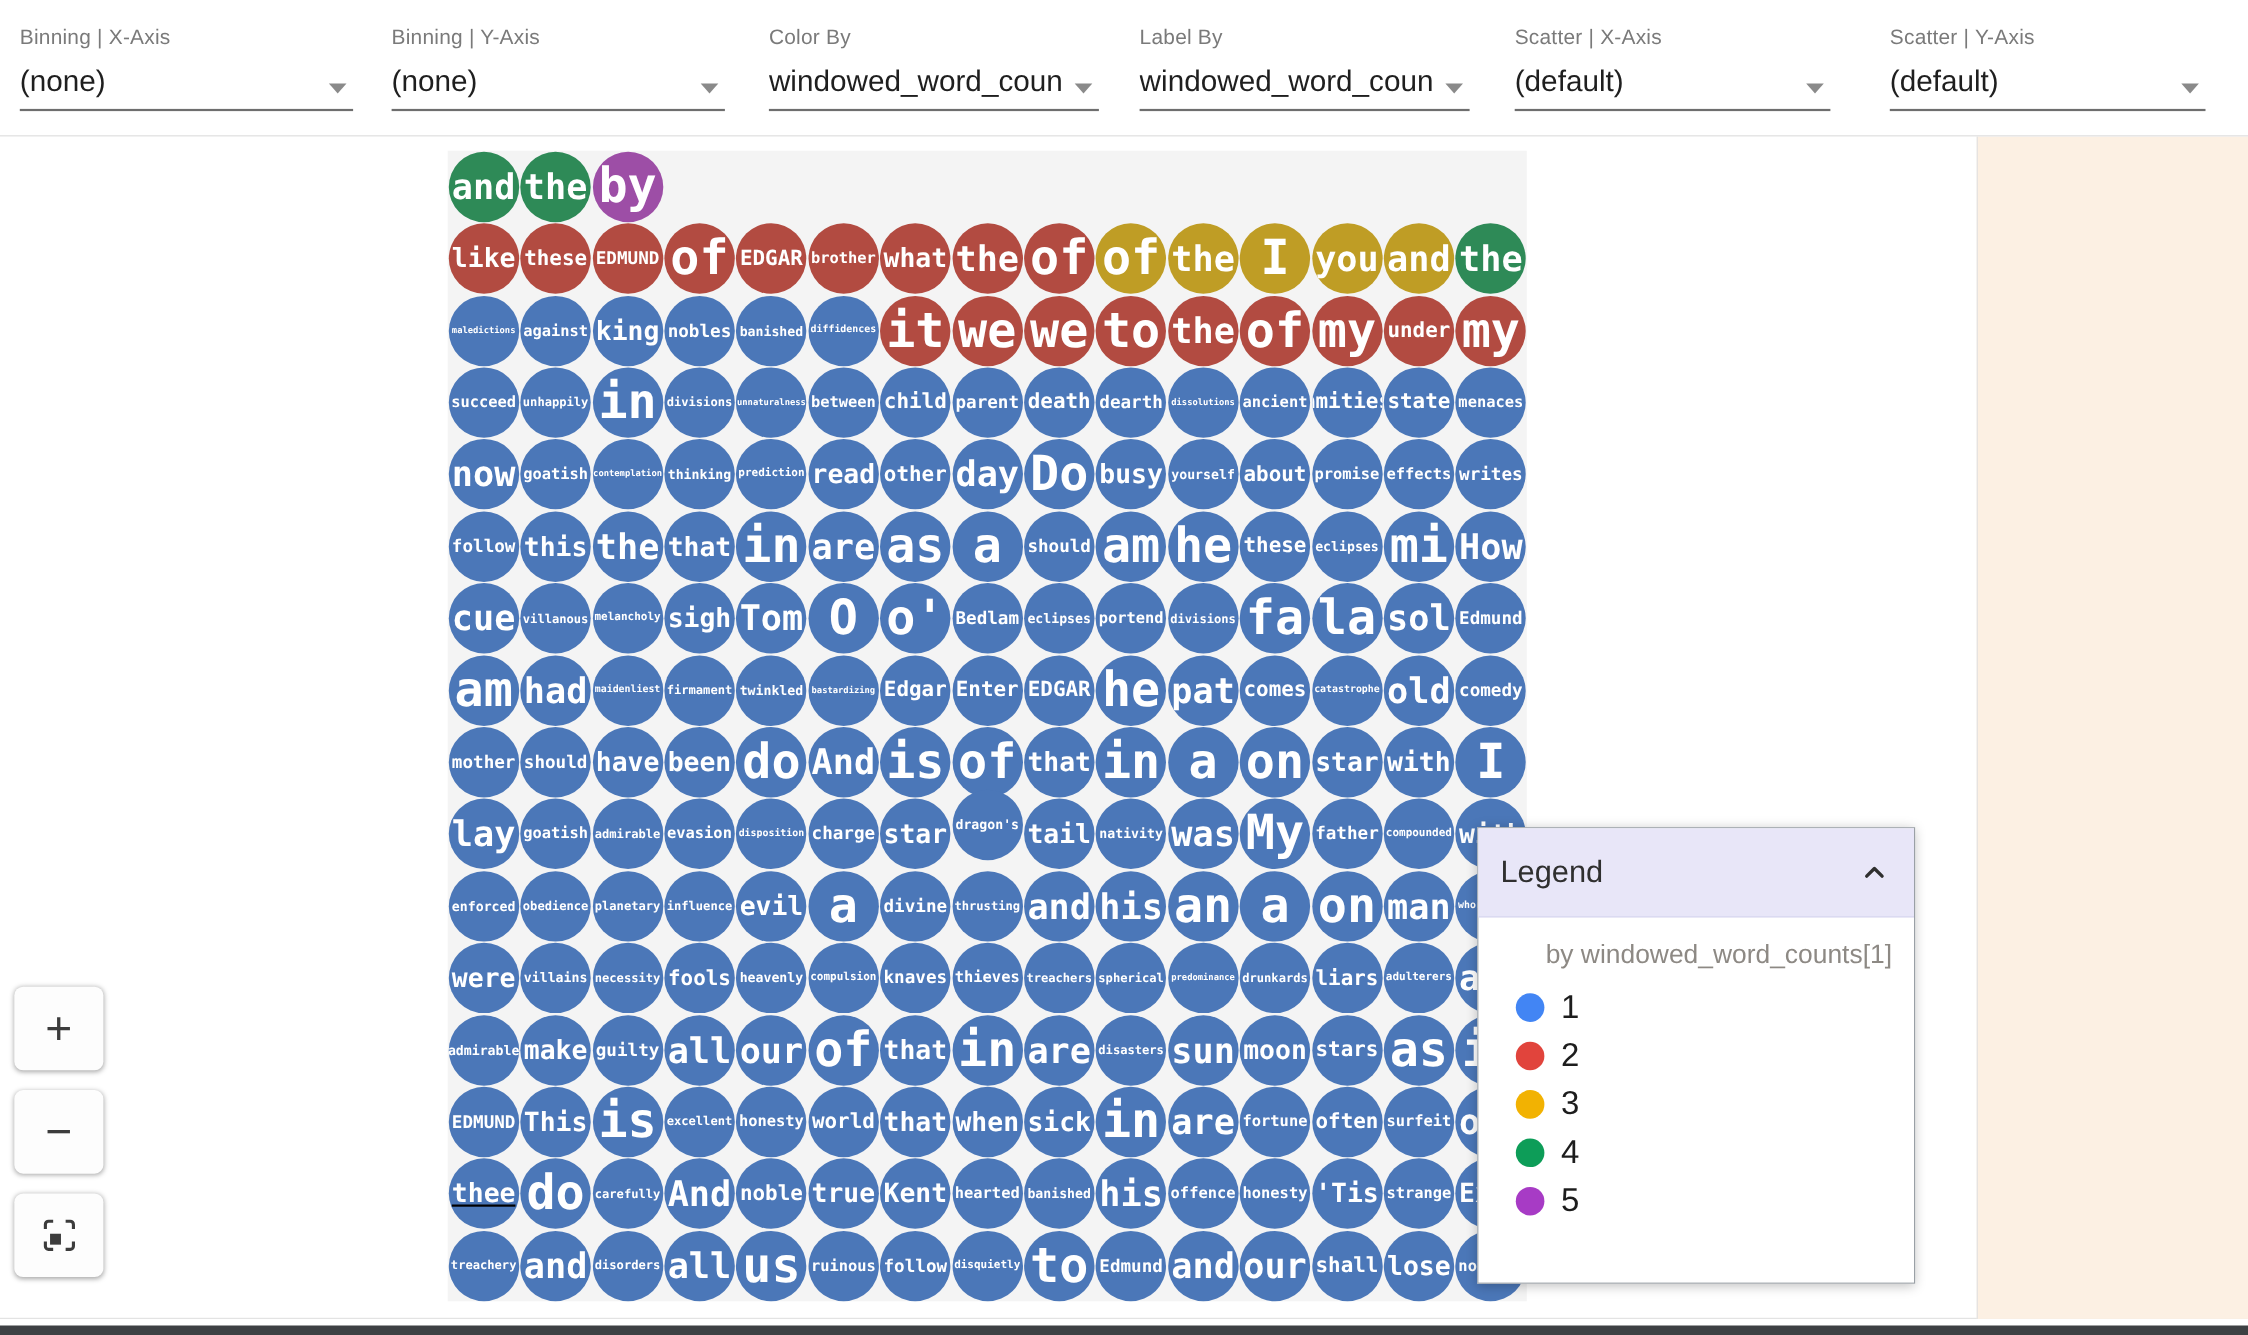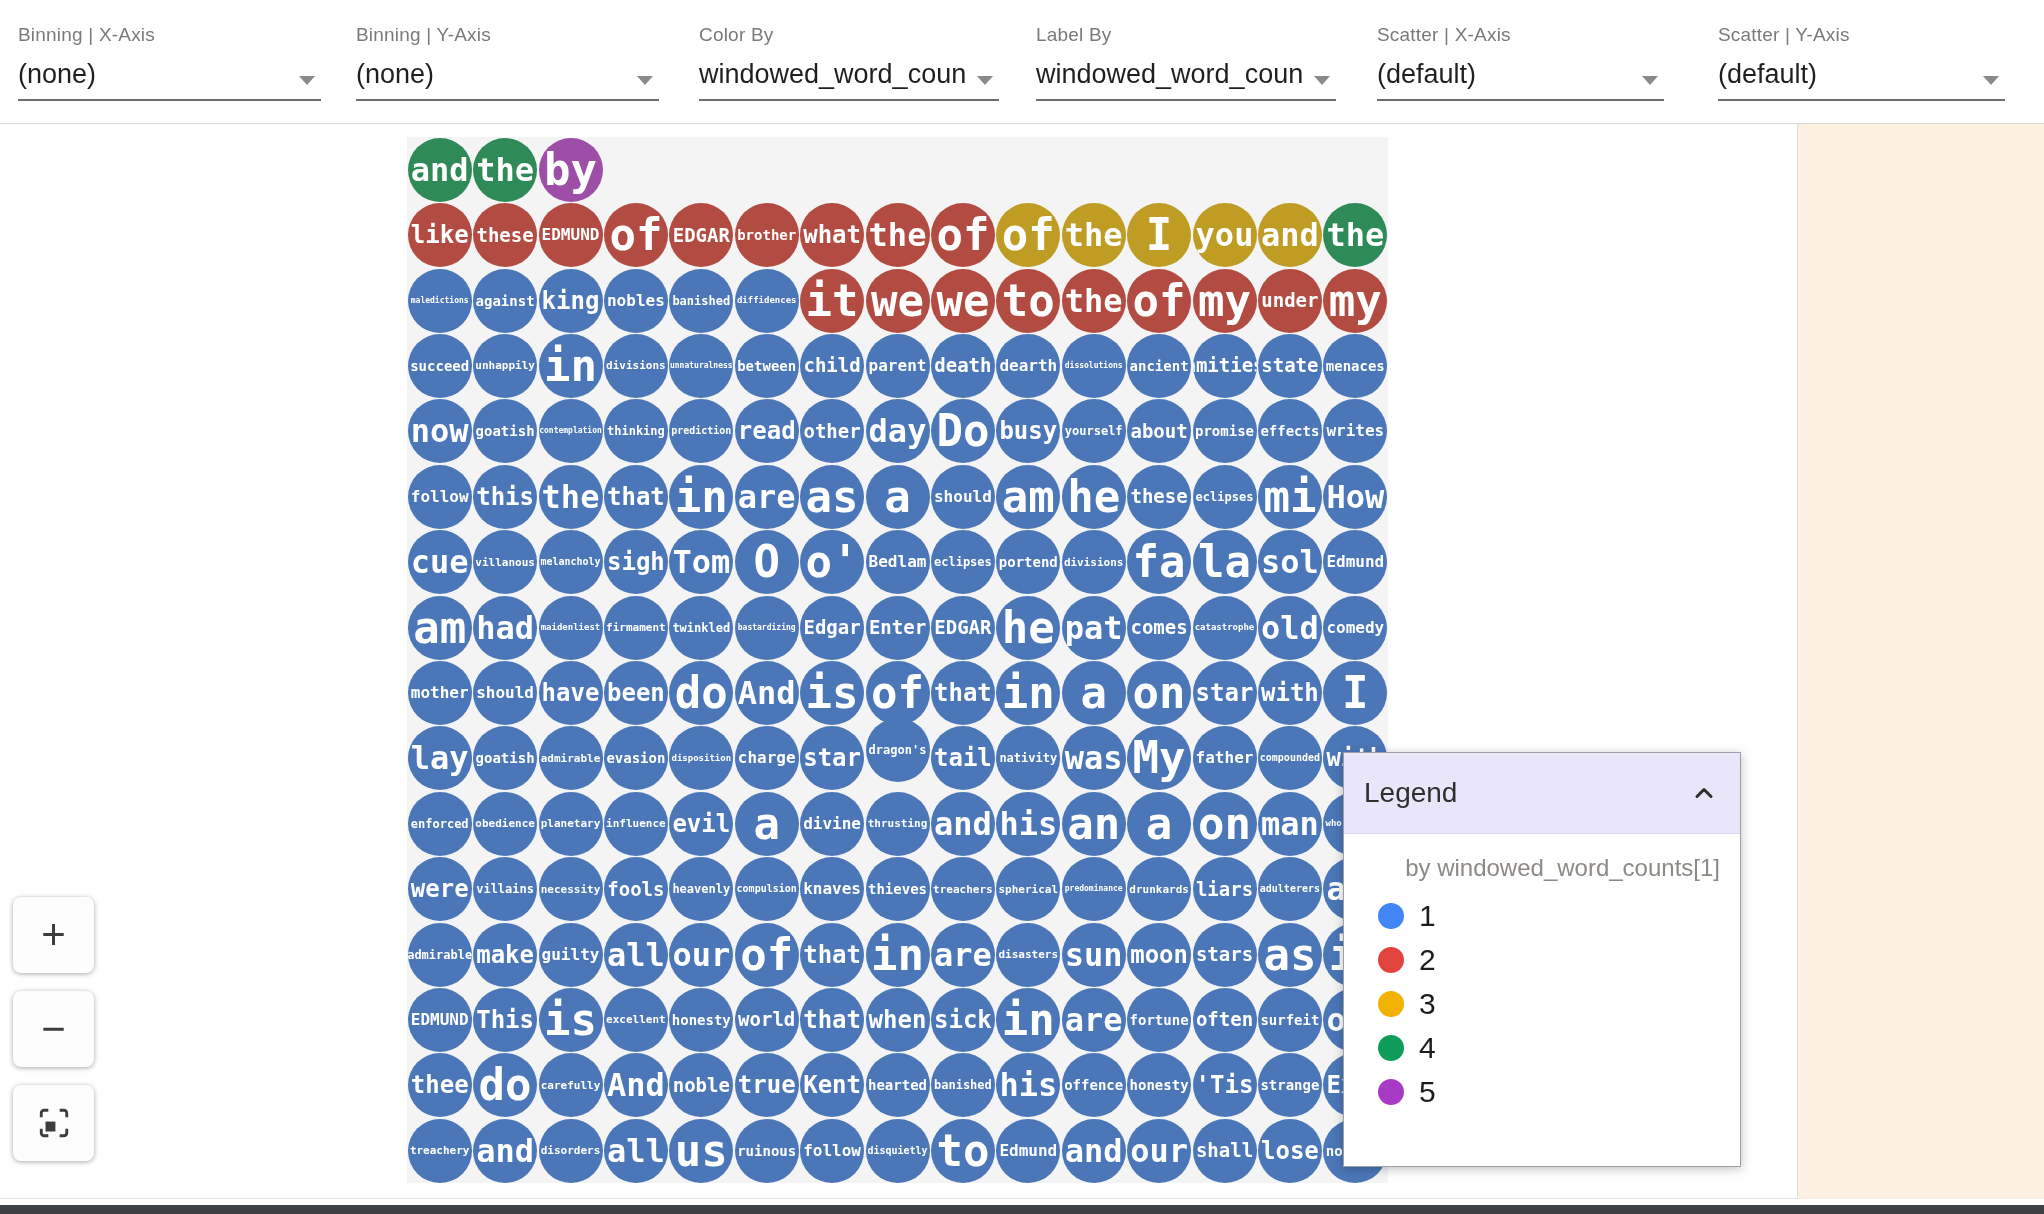--- a/index.html
+++ b/index.html
@@ -690,21 +690,21 @@
       </div>
       <div class="circle" style="left: 785.5px; top: 850.9px; background: rgb(75, 119, 184);">
         <span class="wlabel" style="font-size: 19px;">often</span>
       </div>
       <div class="circle" style="left: 850.9px; top: 850.9px; background: rgb(75, 119, 184);">
         <span class="wlabel" style="font-size: 14px;">surfeit</span>
       </div>
       <div class="circle" style="left: 916.3px; top: 850.9px; background: rgb(75, 119, 184);">
         <span class="wlabel" style="font-size: 32px;">our</span>
       </div>
-      <div class="circle" style="left: 0.7px; top: 916.3px; background: rgb(75, 119, 184);">
+      <div class="circle" style="left: 0.7px; top: 916.3px; background: rgb(75, 119, 184); text-decoration: underline;">
         <span class="wlabel" style="font-size: 24px;">thee</span>
       </div>
       <div class="circle" style="left: 66.1px; top: 916.3px; background: rgb(75, 119, 184);">
         <span class="wlabel" style="font-size: 44px;">do</span>
       </div>
       <div class="circle" style="left: 131.5px; top: 916.3px; background: rgb(75, 119, 184);">
         <span class="wlabel" style="font-size: 11px;">carefully</span>
       </div>
       <div class="circle" style="left: 196.9px; top: 916.3px; background: rgb(75, 119, 184);">
         <span class="wlabel" style="font-size: 32px;">And</span>

